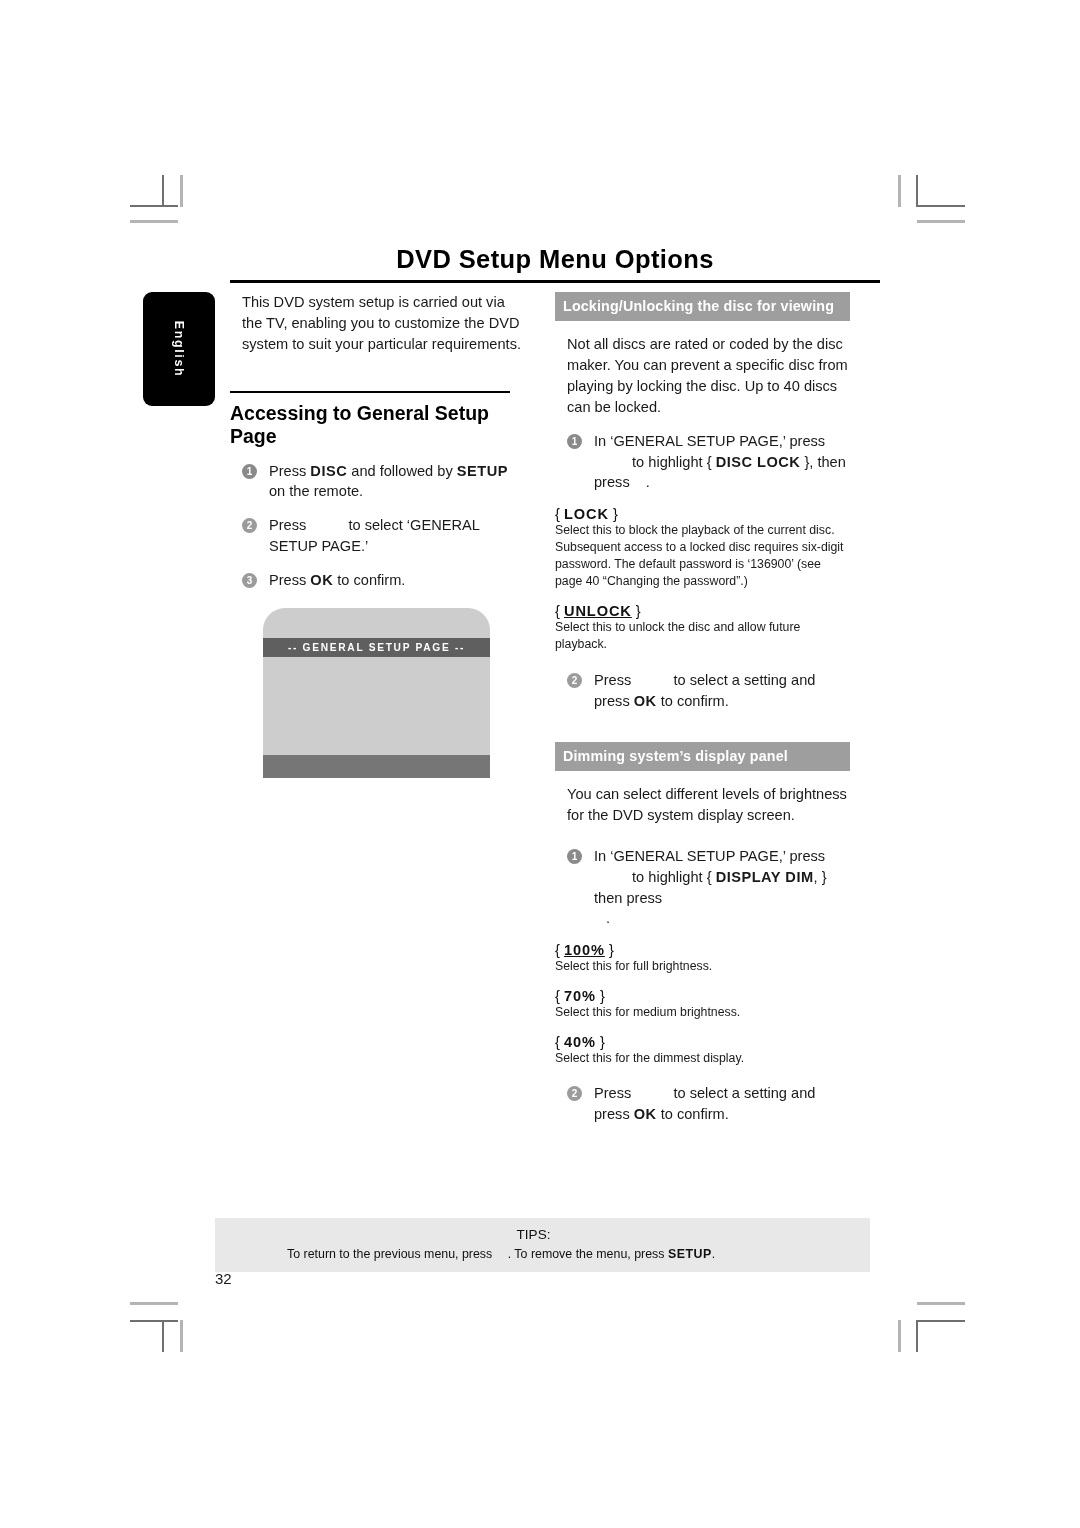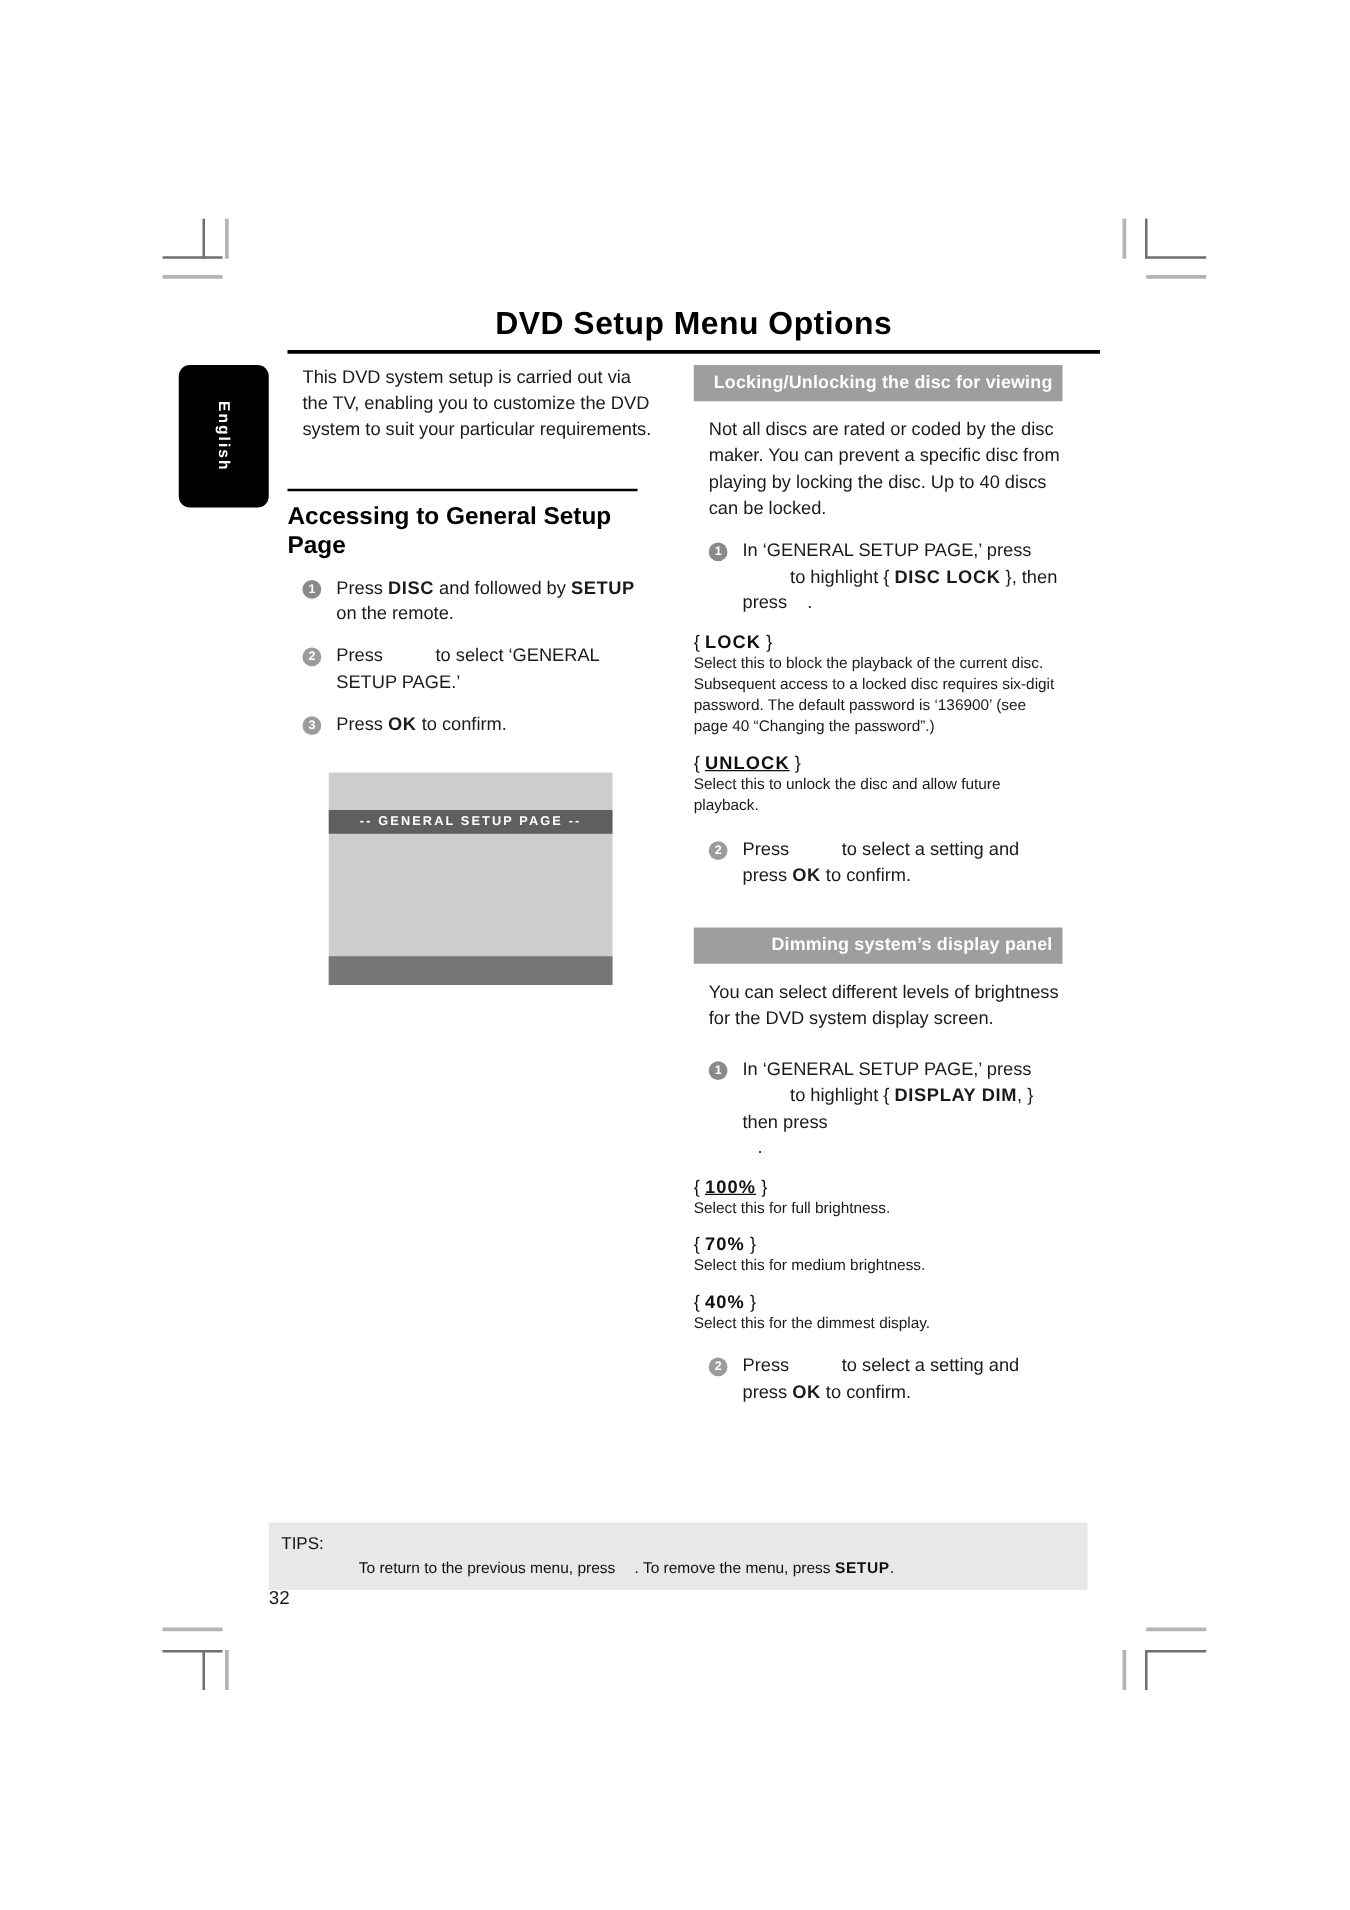--- a/index.html
+++ b/index.html
@@ -130,24 +130,25 @@
 
   b, .bold { font-weight: bold; letter-spacing: 0.5px; }
   .gapkey { display: inline-block; width: 34px; }
   .gapkey-sm { display: inline-block; width: 12px; }
   .ul { text-decoration: underline; }
 
   
   #osd-screenshot {
     position: absolute;
     left: 123px;
-    top: 378px;
+    top: 368px;
     width: 227px;
     height: 170px;
     background: #cdcdcd;
+    border-radius: 22px;
   }
   #osd-titlebar {
     position: absolute;
     left: 0;
     top: 30px;
     width: 100%;
     height: 19px;
     background: #5f5f5f;
     color: #fff;
     font-size: 10.2px;
@@ -167,21 +168,20 @@
 
   
   .gray-header {
     background: #9e9e9e;
     color: #fff;
     font-size: 14.3px;
     font-weight: bold;
     line-height: 1.42;
     padding: 4px 8px 5px 8px;
     letter-spacing: 0.15px;
-    text-align: right;
   }
 
   .option-title {
     font-size: 14.6px;
     font-weight: bold;
     letter-spacing: 0.9px;
     margin-top: 13px;
   }
   .option-title .brace { font-weight: normal; letter-spacing: 0; }
 
@@ -190,21 +190,21 @@
 
   
   #tips-box {
     position: absolute;
     left: 75px;
     top: 978px;
     width: 655px;
     background: #e8e8e8;
     padding: 7px 0 8px 0;
   }
-  .tips-row { display: flex; font-size: 12.4px; line-height: 1.5; }
+  .tips-row { display: flex; font-size: 12.4px; line-height: 1.5; justify-content: center; }
   #tips-label {
     width: 72px;
     padding-left: 10px;
     box-sizing: border-box;
     font-size: 13.6px;
   }
   .tips-text { flex: 1; }
 
   #page-number {
     position: absolute;

